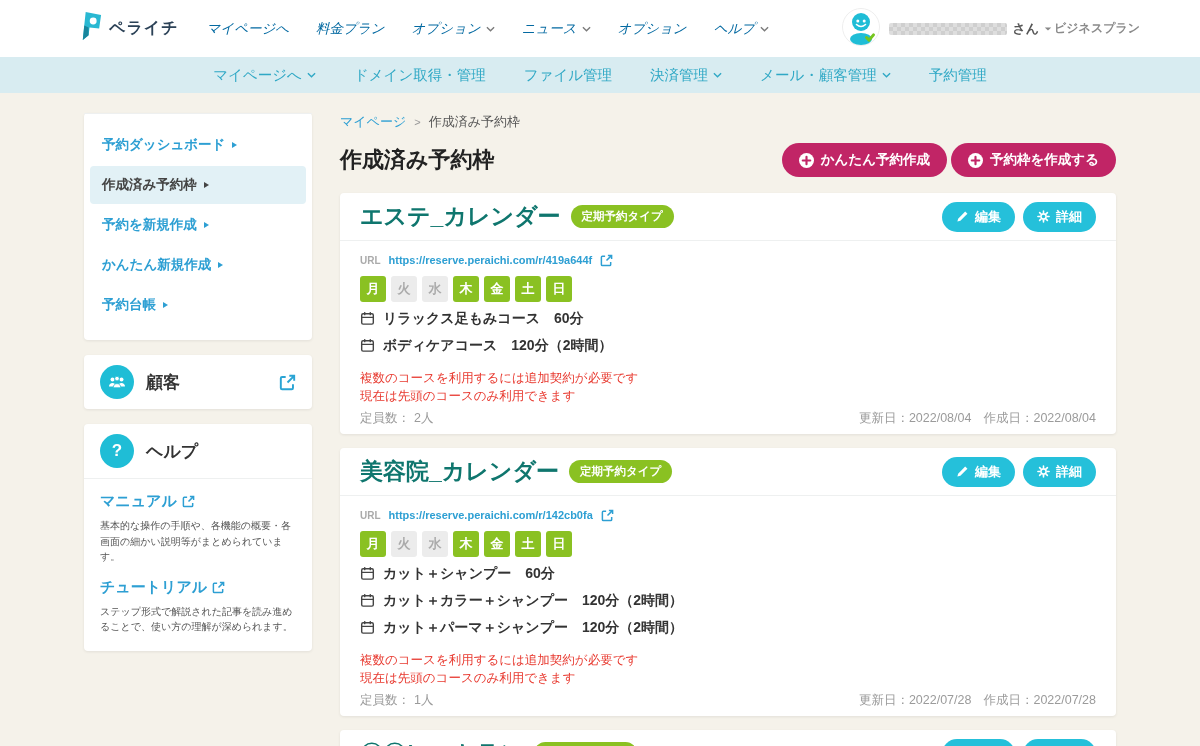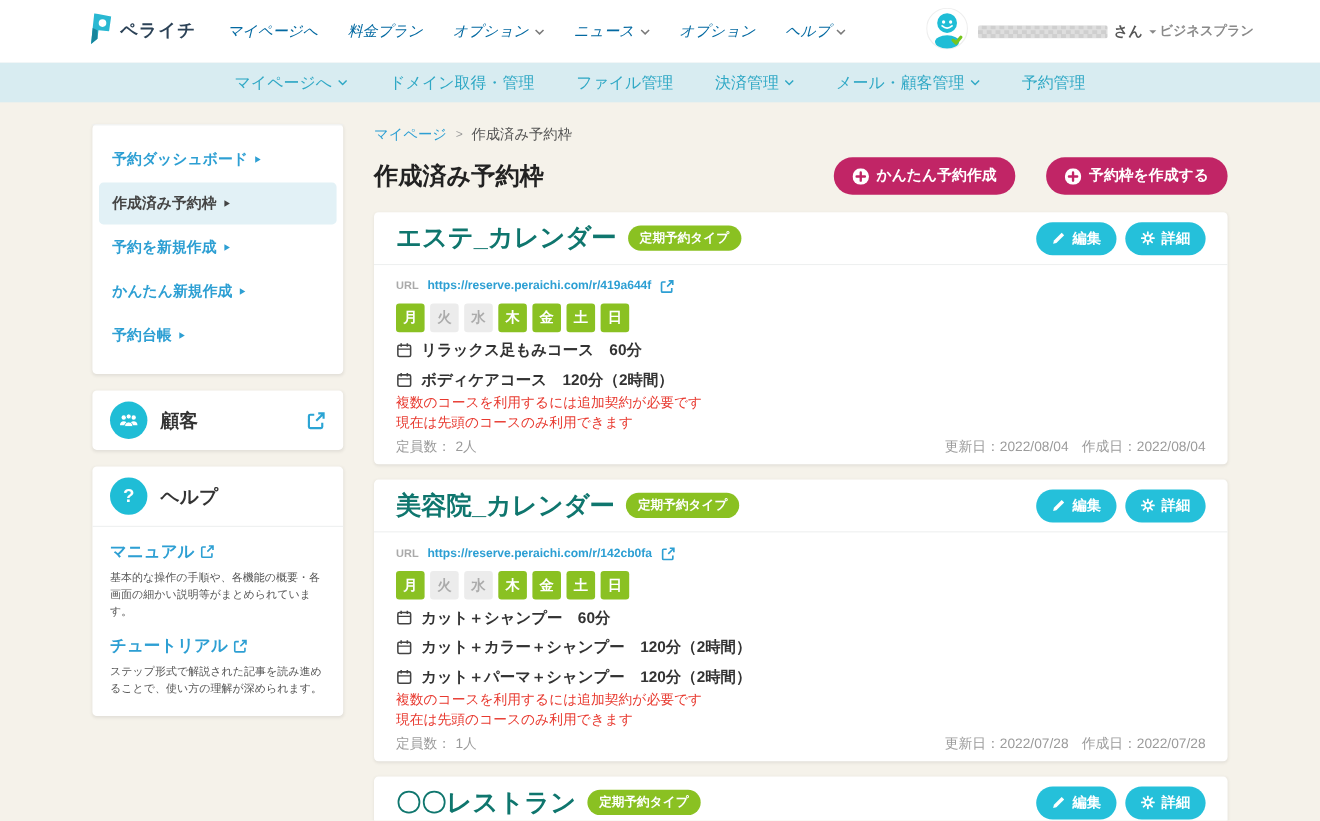--- a/index.html
+++ b/index.html
@@ -46,21 +46,21 @@
   .help-body{padding:13px 16px 12px;}
   .help-link{display:flex;align-items:center;gap:5px;font-size:15px;font-weight:700;color:var(--link);cursor:pointer;}
   .help-desc{font-size:10px;color:#555;line-height:1.55;margin:7px 0 13px;}
   
   .breadcrumb{display:flex;align-items:center;gap:8px;font-size:13px;margin-bottom:12px;}
   .bc-home{color:var(--link);cursor:pointer;}
   .bc-sep{color:#999;font-size:11px;}
   .bc-cur{color:#555;}
   .title-row{display:flex;align-items:center;margin-bottom:16px;}
   .page-title{font-size:22px;font-weight:700;color:#222;}
-  .title-actions{margin-left:auto;display:flex;gap:28px;}
+  .title-actions{margin-left:auto;display:flex;gap:4px;}
   .btn-pink{display:flex;align-items:center;gap:7px;background:var(--pink);color:#fff;border:none;
     font-family:inherit;font-size:13.5px;font-weight:700;height:34px;padding:0 17px;border-radius:17px;cursor:pointer;}
   .plus{width:15px;height:15px;flex:none;display:block;}
   
   .card{background:#fff;border-radius:4px;box-shadow:0 1px 3px rgba(0,0,0,.08);margin-bottom:14px;}
   .card-head{display:flex;align-items:center;gap:10px;padding:10px 20px;height:47px;}
   .slot-title{font-size:23px;font-weight:700;color:#0f766e;}
   .badge{background:var(--green);color:#fff;font-size:11.5px;font-weight:700;padding:4px 11px;border-radius:12px;white-space:nowrap;}
   .head-actions{margin-left:auto;display:flex;gap:8px;}
   .btn-cyan{display:flex;align-items:center;gap:6px;background:var(--btn-cyan);color:#fff;border:none;
@@ -70,21 +70,21 @@
   .url-label{font-size:10px;font-weight:700;color:#aaa;}
   .url-link{font-size:11px;color:var(--link);cursor:pointer;text-decoration:none;font-weight:bold;}
   .url-row .ext{color:var(--link);}
   .weekdays{display:flex;gap:5px;margin-top:7px;}
   .wd{width:26px;height:26px;border-radius:3px;background:#ececec;color:#ababab;font-size:13px;font-weight:700;
     display:flex;align-items:center;justify-content:center;}
   .wd.on{background:var(--green);color:#fff;}
   .course{display:flex;align-items:center;gap:8px;margin-top:6px;height:21px;}
   .course-text{font-size:14px;font-weight:700;color:#333;}
   .cal-dark{width:15px;height:15px;color:#444;flex:none;}
-  .warnings{margin-top:2px;font-size:12.5px;line-height:1.4;color:var(--red);}
+  .warnings{margin-top:14px;font-size:12.5px;line-height:1.4;color:var(--red);}
   .card-foot{display:flex;align-items:center;margin-top:6px;font-size:12.5px;color:var(--gray);height:15px;}
   .foot-dates{margin-left:auto;display:flex;gap:12px;}
   .cap{display:flex;gap:4px;}
 </style>
 </head>
 <body>
 
 <header class="topbar">
   <div class="logo">
     <span>

